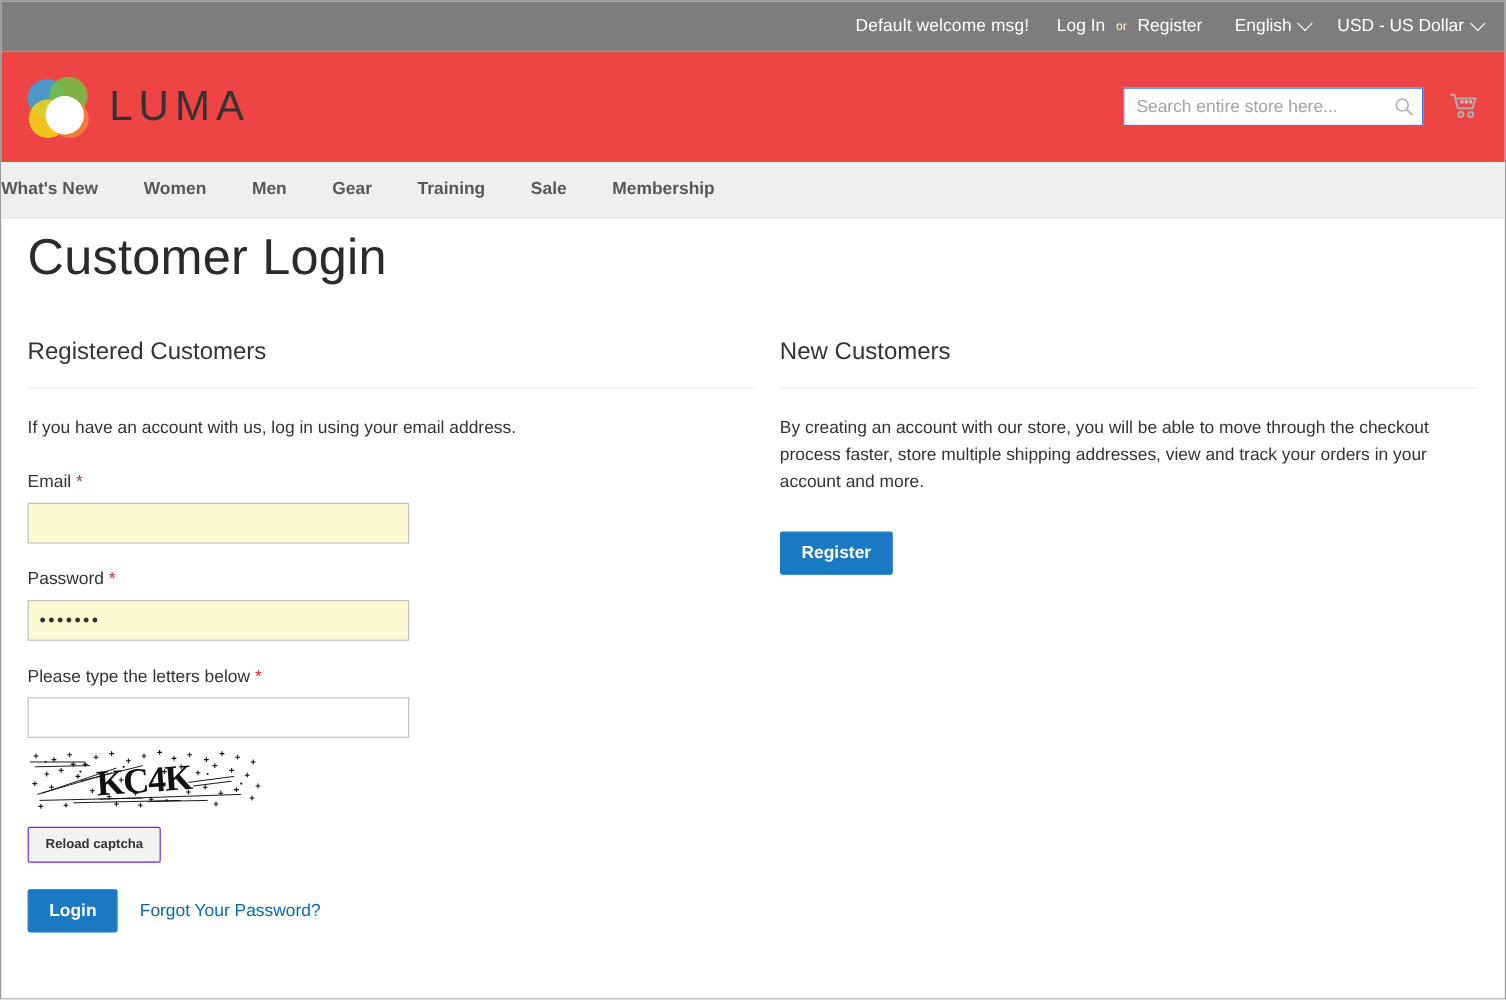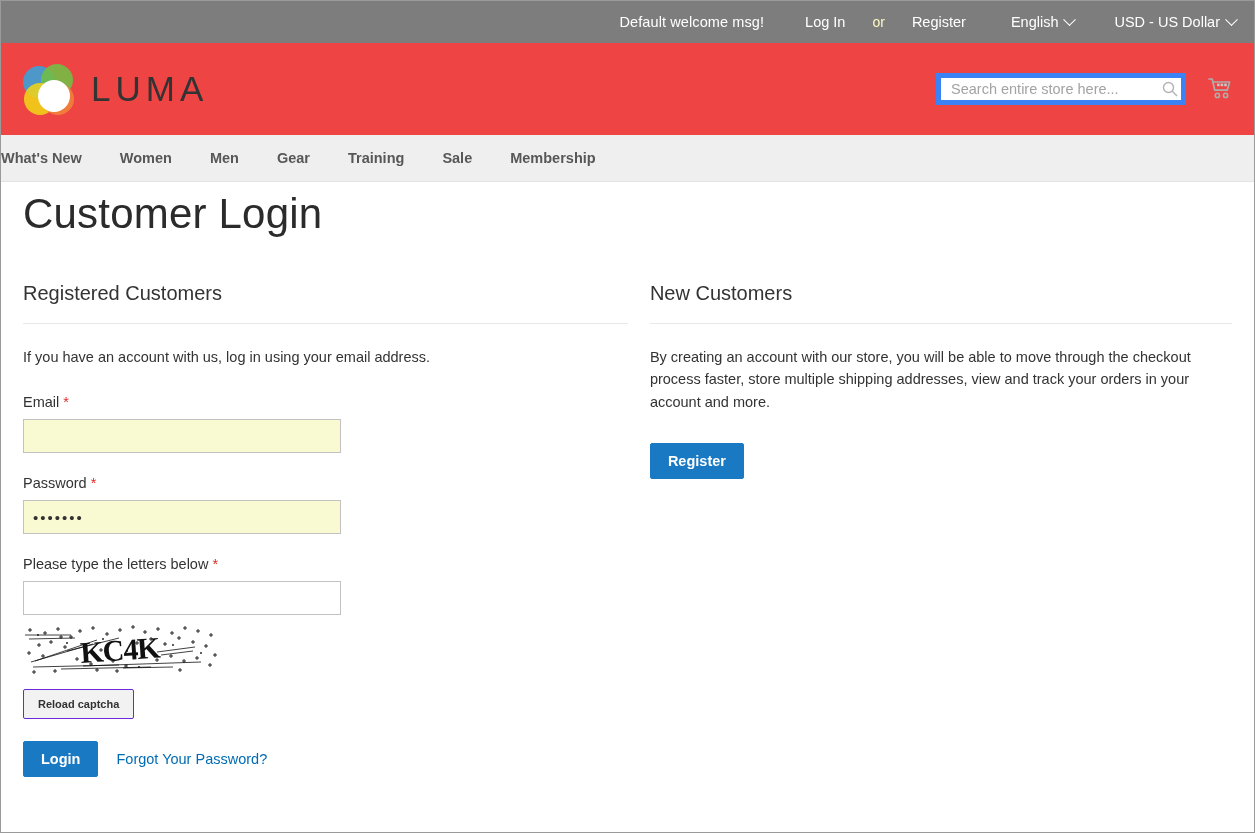--- a/index.html
+++ b/index.html
@@ -20,37 +20,36 @@
   }
 
   
   .top-panel {
     height: 42px;
     background: #7d7d7d;
     display: flex;
     align-items: center;
     justify-content: flex-end;
     padding-right: 18px;
-    gap: 18px;
   }
   .top-panel .welcome {
     color: #ffffff;
     font-size: 14.5px;
     margin-right: 18px;
     letter-spacing: .1px;
   }
   .top-link {
     color: #ffffff;
     font-size: 14.5px;
     text-decoration: none;
     margin: 0 5px;
   }
   .top-or {
     color: #fef9c3;
-    font-size: 14px;
+    font-size: 10px;
     margin: 0 4px;
   }
   .switcher {
     color: #ffffff;
     font-size: 14.5px;
     margin-left: 22px;
     display: inline-flex;
     align-items: center;
     cursor: pointer;
     white-space: nowrap;
@@ -116,21 +115,21 @@
     transform: translateY(-50%);
     display: flex;
     align-items: center;
   }
   .search-box {
     position: relative;
     width: 250px; height: 32px;
   }
   .search-box input {
     width: 100%; height: 100%;
-    border: 5px solid #3b82f6;
+    border: 1px solid #3b82f6;
     background: #ffffff;
     padding: 0 32px 0 10px;
     font-size: 14.5px;
     color: #333;
     font-family: "Liberation Sans", sans-serif;
     outline: none;
   }
   .search-box input::placeholder { color: #a3a3a3; }
   .search-ico {
     position: absolute;

